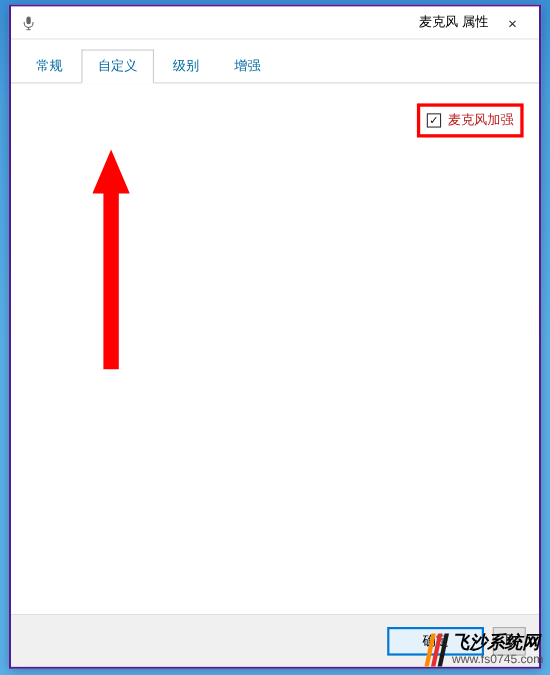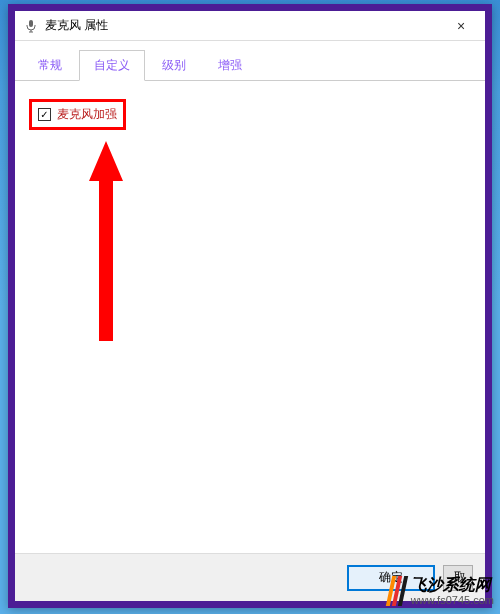--- a/index.html
+++ b/index.html
@@ -4,24 +4,25 @@
   <style>
     * { box-sizing: border-box; margin: 0; padding: 0; }
     html, body { width: 500px; height: 614px; overflow: hidden; font-family: "Microsoft YaHei", "SimSun", sans-serif; font-size: 12px; }
     body { background: linear-gradient(180deg, #3a8fd6 0%, #4aa0e0 15%, #5ab0ea 50%, #5ab0ea 100%); position: relative; }
     
     .window {
       position: absolute;
       left: 8px; top: 4px;
       width: 484px; height: 604px;
       background: #ffffff;
-      border: 7px solid #4c1d95;
+      border: 2px solid #4c1d95;
       box-shadow: 0 2px 10px rgba(0,0,0,0.3);
       display: flex;
       flex-direction: column;
+      text-align: right;
     }
     .titlebar {
       height: 30px;
       display: flex;
       align-items: center;
       padding: 0 2px 0 8px;
       background: #ffffff;
       border-bottom: 1px solid #ddd;
     }
     .titlebar .icon {
@@ -39,21 +40,21 @@
     
     .tabs {
       display: flex;
       padding: 8px 8px 0 8px;
       background: #fff;
       border-bottom: 1px solid #ccc;
     }
     .tab {
       padding: 6px 14px;
       font-size: 12px;
-      color: #8b5cf6;
+      color: #0369a1;
       cursor: pointer;
       border: 1px solid transparent;
       border-bottom: none;
       margin-right: 2px;
       position: relative;
       top: 1px;
     }
     .tab.active {
       border-color: #ccc;
       background: #fff;

